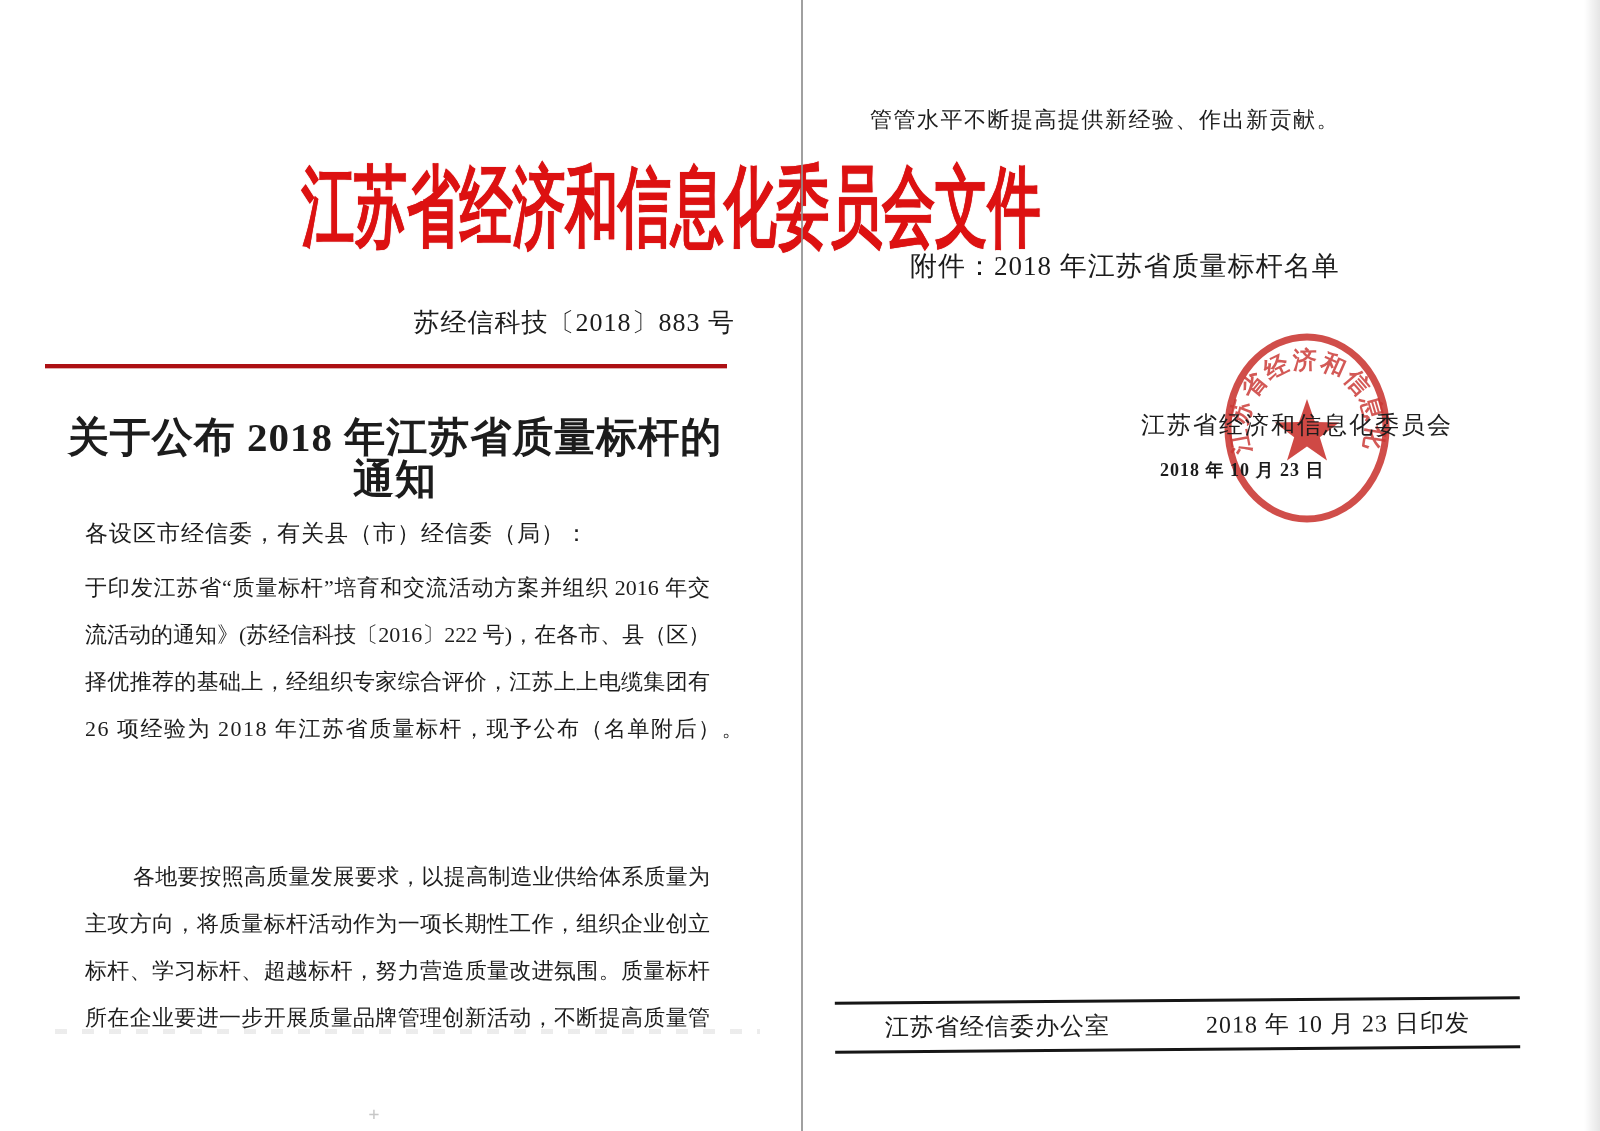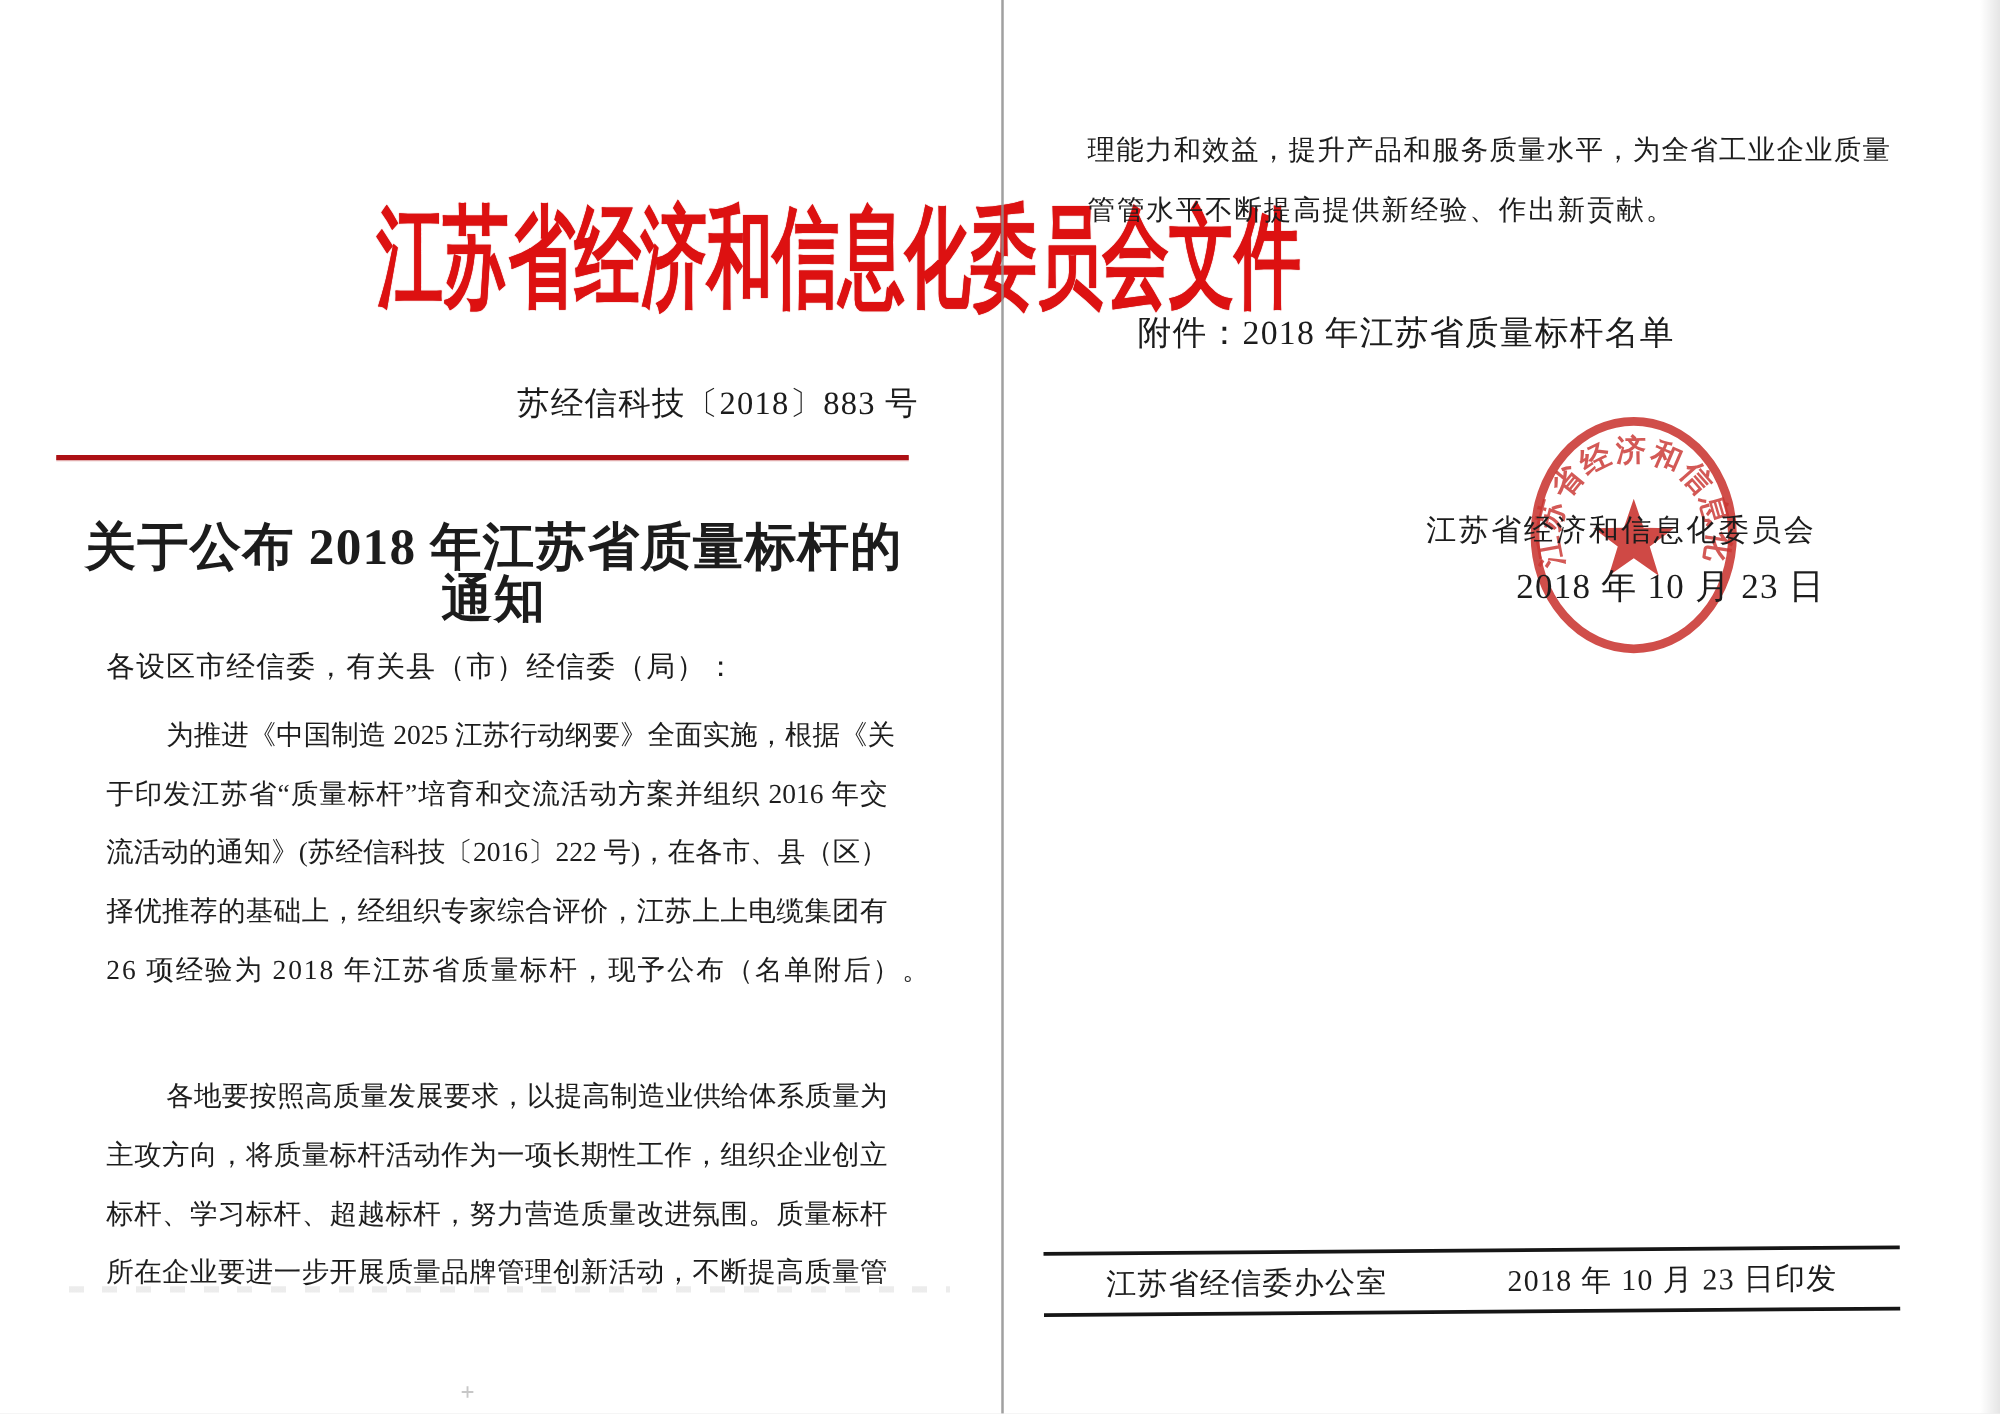--- a/index.html
+++ b/index.html
@@ -75,21 +75,21 @@
   .attachment-line{
     position:absolute;left:910px;top:250px;width:600px;height:32px;
     font-size:27px;line-height:32px;letter-spacing:1px;white-space:nowrap;
   }
   .issuer-name{
     position:absolute;left:1135px;top:409px;width:324px;height:32px;
     text-align:center;font-size:24px;line-height:32px;letter-spacing:2px;white-space:nowrap;
   }
   .issue-date{
     position:absolute;left:1160px;top:454px;width:300px;height:32px;
-    text-align:right;font-size:28px;line-height:32px;letter-spacing:1px;white-space:nowrap;
+    text-align:left;font-size:18px;line-height:32px;letter-spacing:1px;white-space:nowrap;font-weight:bold;
   }
   .seal{
     position:absolute;left:1212px;top:328px;width:190px;height:202px;
     mix-blend-mode:multiply;opacity:.92;filter:blur(.35px);
   }
   .footer{
     position:absolute;left:835px;top:999px;width:685px;height:54px;
     transform:rotate(-0.45deg);
   }
   .footer-rule{position:absolute;left:0;width:685px;height:3px;background:#161616;}
@@ -115,21 +115,20 @@
 
     <div class="doc-number">苏经信科技〔2018〕883 号</div>
 
     <div class="red-rule"></div>
 
     <div class="doc-title">关于公布 2018 年江苏省质量标杆的通知</div>
 
     <div class="salutation">各设区市经信委，有关县（市）经信委（局）：</div>
 
     <div class="para para-1">
-      <div class="line indent">为推进《中国制造 2025 江苏行动纲要》全面实施，根据《关</div>
       <div class="line">于印发江苏省“质量标杆”培育和交流活动方案并组织 2016 年交</div>
       <div class="line">流活动的通知》(苏经信科技〔2016〕222 号)，在各市、县（区）</div>
       <div class="line">择优推荐的基础上，经组织专家综合评价，江苏上上电缆集团有</div>
       <div class="line para-end">26 项经验为 2018 年江苏省质量标杆，现予公布（名单附后）。</div>
     </div>
 
     <div class="para para-2">
       <div class="line indent">各地要按照高质量发展要求，以提高制造业供给体系质量为</div>
       <div class="line">主攻方向，将质量标杆活动作为一项长期性工作，组织企业创立</div>
       <div class="line">标杆、学习标杆、超越标杆，努力营造质量改进氛围。质量标杆</div>
@@ -139,21 +138,20 @@
     <div class="bleed-artifact"></div>
     <div class="plus-artifact">+</div>
   </div>
 
   <div class="page-divider"></div>
   <div class="edge-shadow"></div>
 
   <div>
 
     <div class="para para-right">
-      <div class="line">理能力和效益，提升产品和服务质量水平，为全省工业企业质量</div>
       <div class="line para-end">管管水平不断提高提供新经验、作出新贡献。</div>
     </div>
 
     <div class="attachment-line">附件：2018 年江苏省质量标杆名单</div>
 
     <svg class="seal" viewBox="0 0 190 202" aria-hidden="true">
       <defs>
         <path id="sealArc" d="M 40.6 125.4 A 60 60 0 1 1 149.4 125.4" fill="none"></path>
       </defs>
       <ellipse cx="95" cy="100" rx="79" ry="91" fill="none" stroke="#c5231f" stroke-width="7" opacity="0.88"></ellipse>

